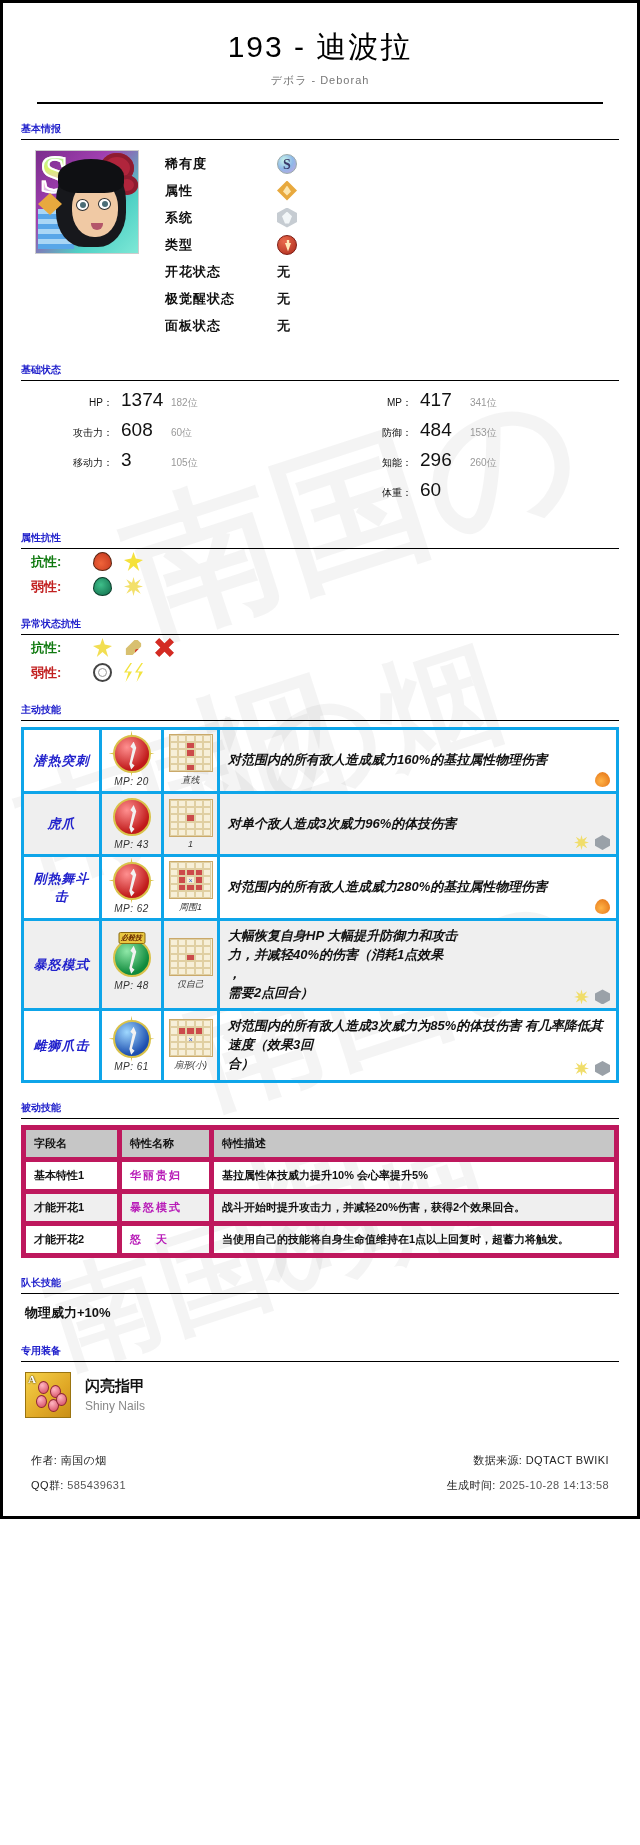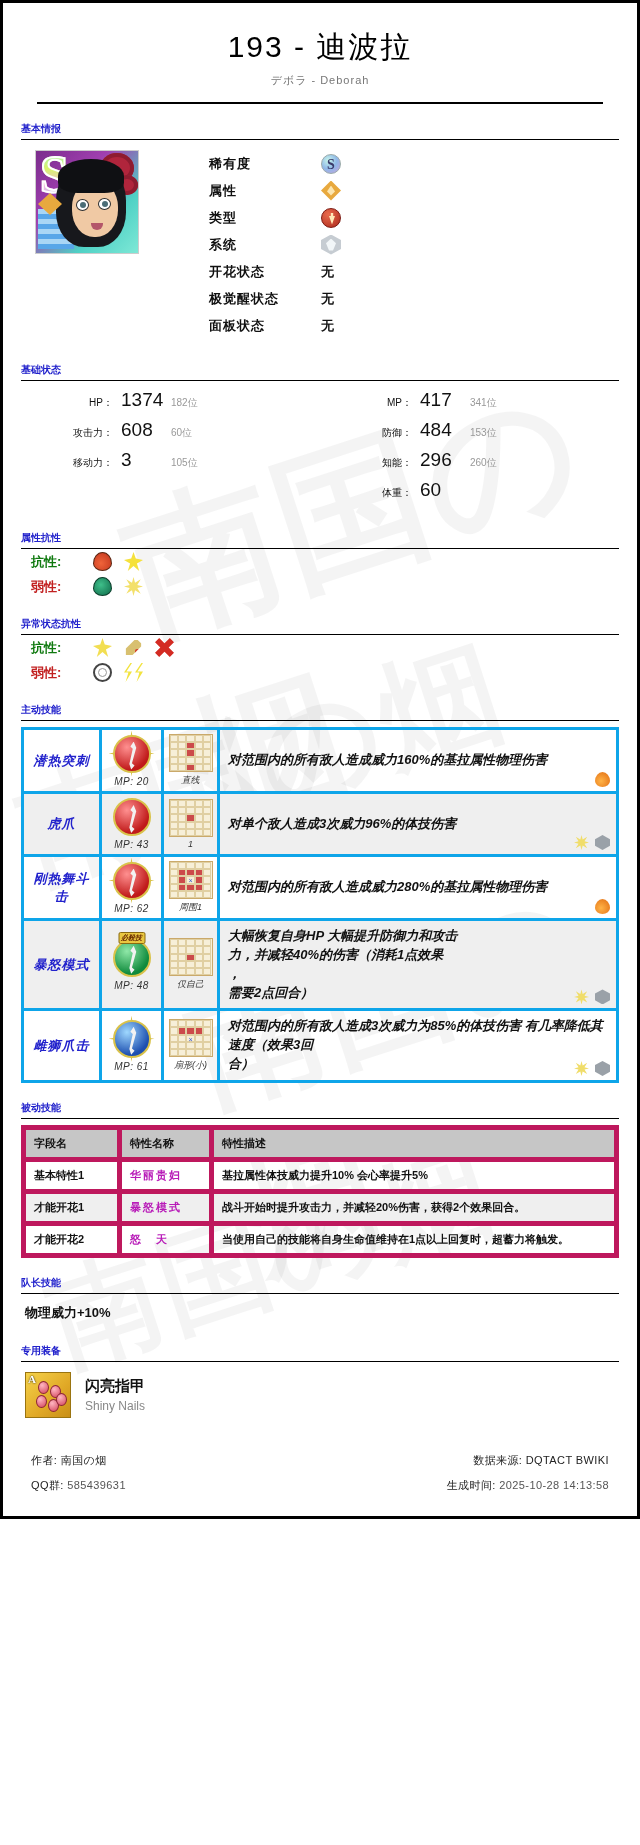--- a/index.html
+++ b/index.html
@@ -97,21 +97,21 @@
   .p-eye.e2 { left:62px; top:47px;}
   .p-pupil { position:absolute; width:6px;height:6px;background:#4a6d77;border-radius:50%;}
   .p-pupil.q1{ left:44px; top:51px;}
   .p-pupil.q2{ left:66px; top:50px;}
   .p-mouth { position:absolute; left:55px; top:72px; width:12px;height:7px;background:#b4566a;border-radius:0 0 8px 8px;}
   .p-bangs { position:absolute; left:22px; top:8px; width:66px;height:34px;background:#0f1013;border-radius:50% 50% 30% 30%;}
   .p-bow { position:absolute; left:2px; top:42px; width:24px;height:22px; background:#e8a93e; clip-path: polygon(50% 0,100% 50%,50% 100%,0 50%); }
   .p-strip { position:absolute; left:2px; bottom:4px; width:36px; height:40px;
     background: repeating-linear-gradient(0deg,#58a6e8 0 5px,#a9d6f5 5px 10px); }
 
-  .info-table { font-size: 13px; margin-left: 44px; }
+  .info-table { font-size: 13px; }
   .info-row { display:flex; align-items:center; height: 27px; }
   .info-label { width: 112px; font-weight: bold; letter-spacing:1px;}
   .info-val { width: 90px; font-weight: bold; }
 
   .ic { display:inline-block; width:20px; height:20px; vertical-align:middle; }
   .ic-rarity {
     border-radius:50%;
     background: radial-gradient(circle at 35% 30%, #c8f5ea, #8fb8e8 50%, #c9a1dd);
     color:#3a3a6a; font-weight:bold; font-size:14px; text-align:center; line-height:20px;
     font-family:"Liberation Serif", serif;
@@ -276,26 +276,26 @@
         <div class="info-table">
           <div class="info-row">
             <span class="info-label">稀有度</span>
             <span class="info-val"><span class="ic ic-rarity">S</span></span>
           </div>
           <div class="info-row">
             <span class="info-label">属性</span>
             <span class="info-val"><span class="ic ic-element"></span></span>
           </div>
           <div class="info-row">
+            <span class="info-label">系统</span>
+            <span class="info-val"><span class="ic ic-system"></span></span>
+          </div>
+          <div class="info-row">
             <span class="info-label">类型</span>
             <span class="info-val"><span class="ic ic-type"></span></span>
-          </div>
-          <div class="info-row">
-            <span class="info-label">系统</span>
-            <span class="info-val"><span class="ic ic-system"></span></span>
           </div>
           <div class="info-row">
             <span class="info-label">开花状态</span>
             <span class="info-val">无</span>
           </div>
           <div class="info-row">
             <span class="info-label">极觉醒状态</span>
             <span class="info-val">无</span>
           </div>
           <div class="info-row">

